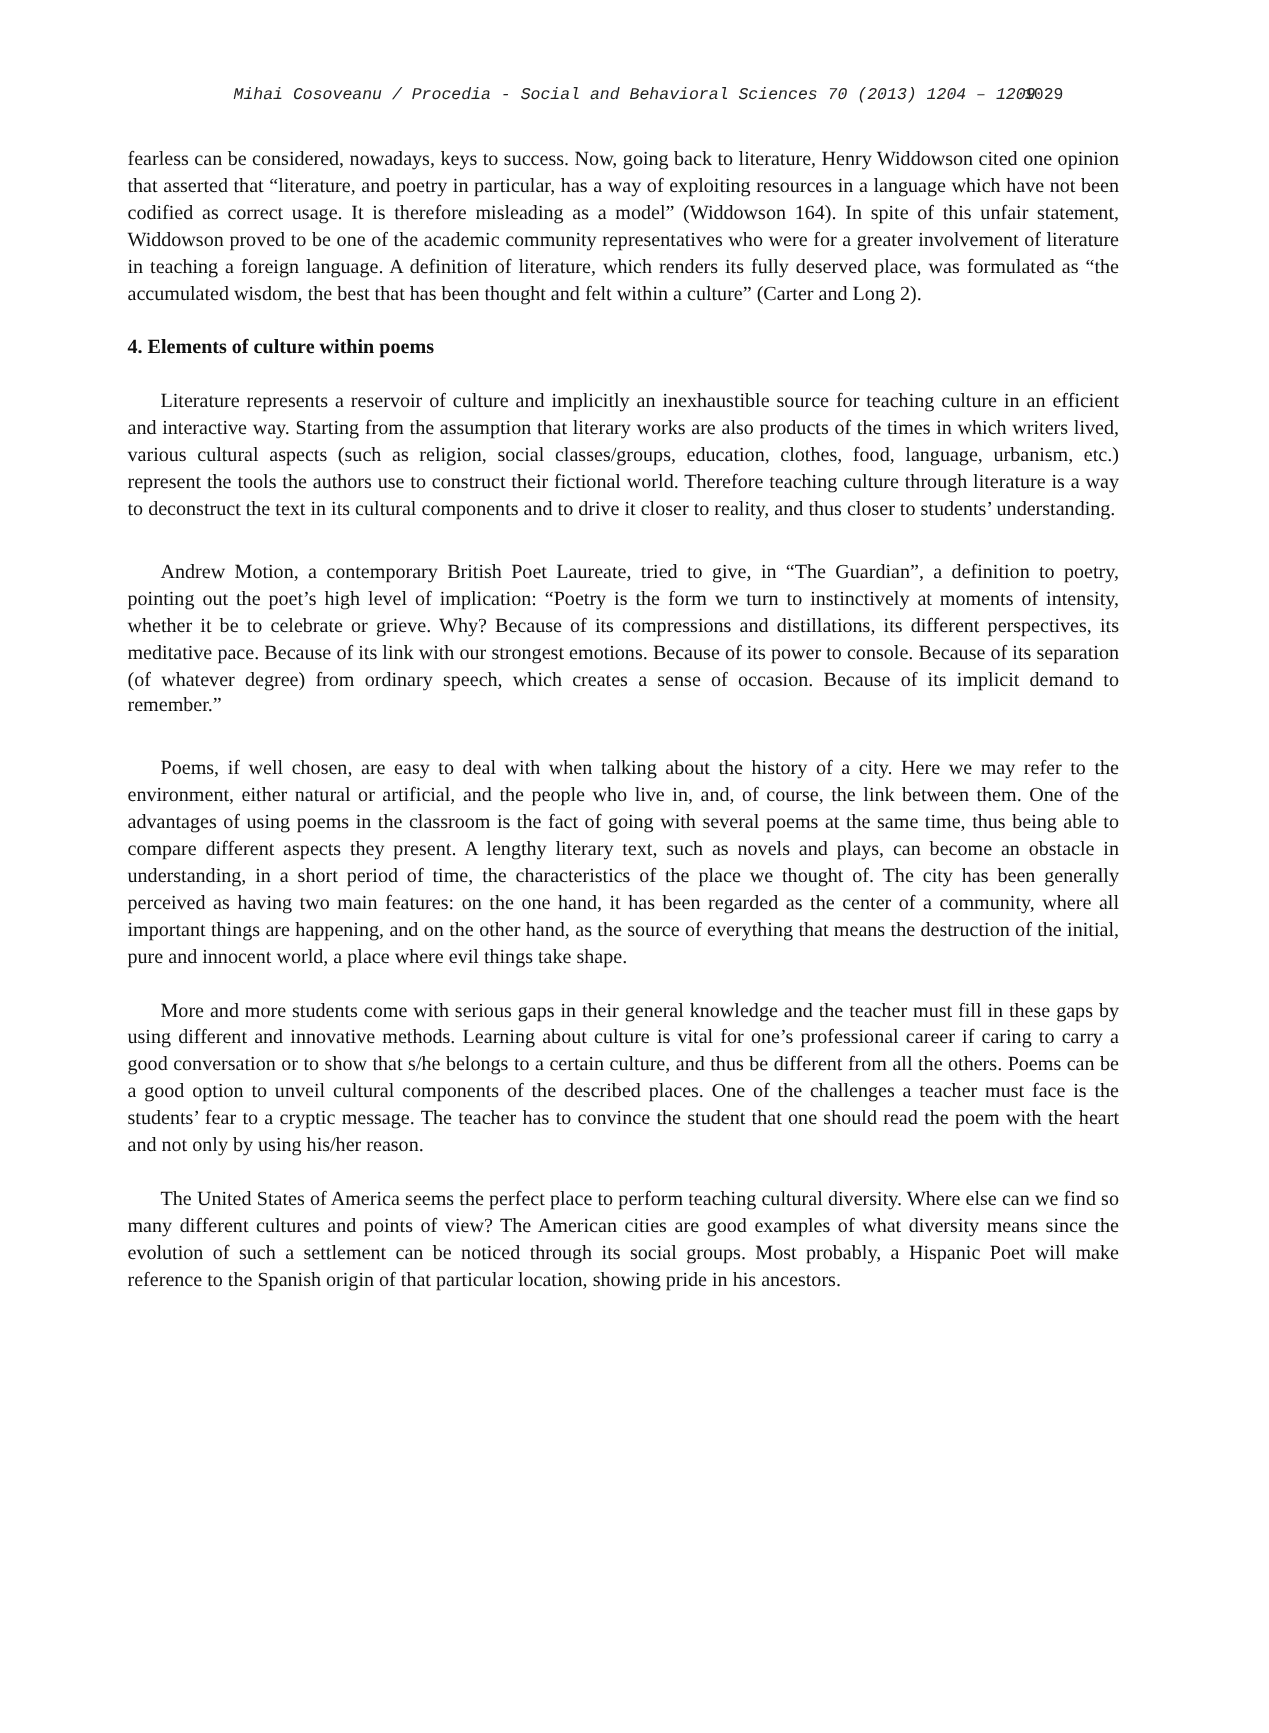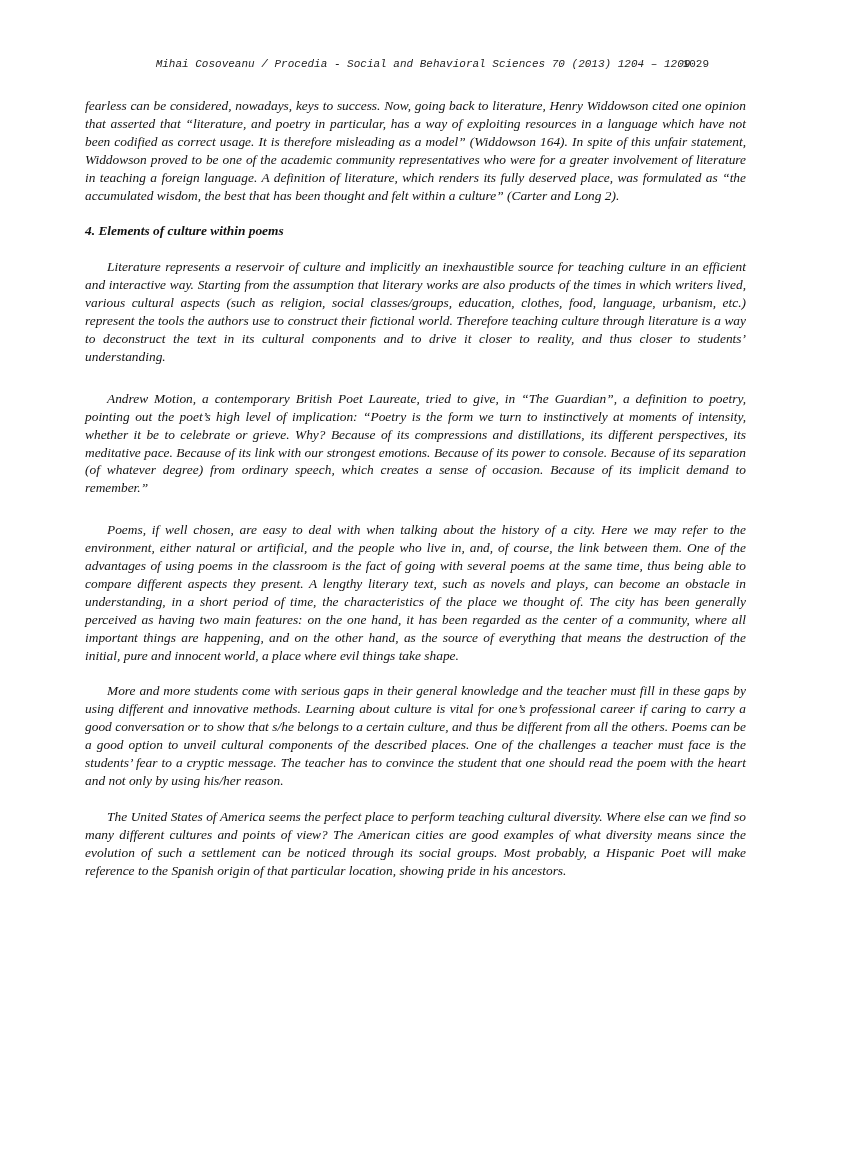--- a/index.html
+++ b/index.html
@@ -8,21 +8,20 @@
   .running-head {
     position: absolute; top: 58px; left: 0; width: 761px; height: 16px;
     font-family: Liberation Mono, monospace; font-size: 11px; color: #222;
   }
   .running-head .title { position: absolute; left: 0; width: 846px; text-align: center; font-style: italic; top: 0; }
   .running-head .pagenum { position: absolute; right: 52px; top: 0; }
   .body {
     position: absolute; left: 85px; top: 97px; width: 661px;
     font-family: "Liberation Serif", serif; font-size: 13.4px; line-height: 17.9px; color: #111;
     text-align: justify;
-    font-style: italic;
   }
   .body p { margin: 0; }
   .body p.indent { text-indent: 22px; }
   .gap { height: 18px; }
   .section-heading { font-weight: bold; margin: 0; }
 </style>
 </head>
 <body>
 
 <div class="page">

